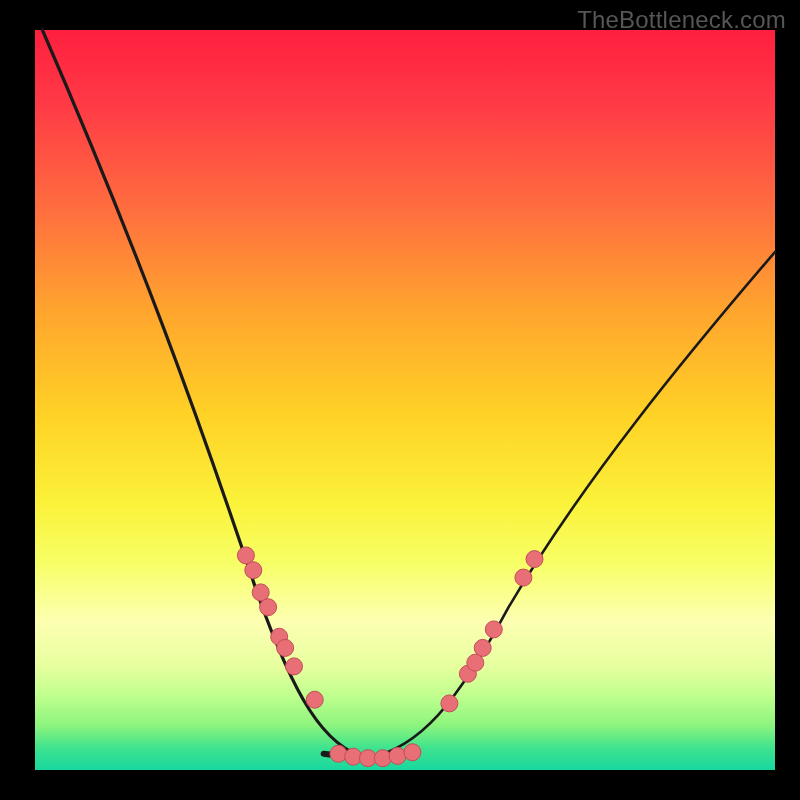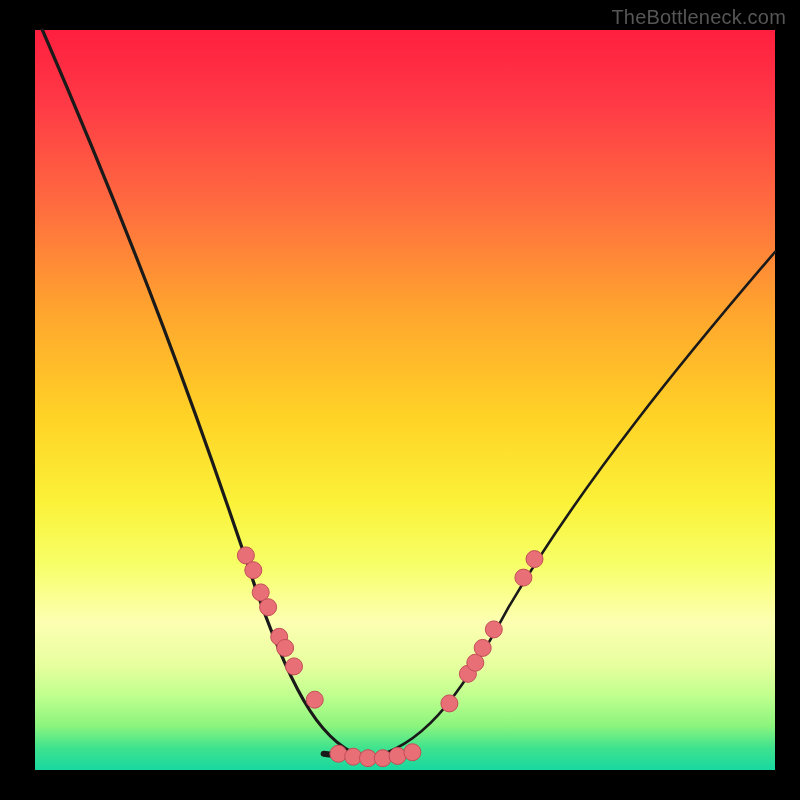--- a/index.html
+++ b/index.html
@@ -40,21 +40,21 @@
       #8cf47d 94%,
       #3fe38e 97%,
       #18d8a0 100%
     );
   }
   .watermark {
     position: absolute;
     top: 6px;
     right: 14px;
     color: #565656;
-    font-size: 20px;
+    font-size: 24px;
     font-weight: 400;
     letter-spacing: 0.2px;
     user-select: none;
   }
   svg.curves {
     position: absolute;
     left: 0;
     top: 0;
     width: 740px;
     height: 740px;

